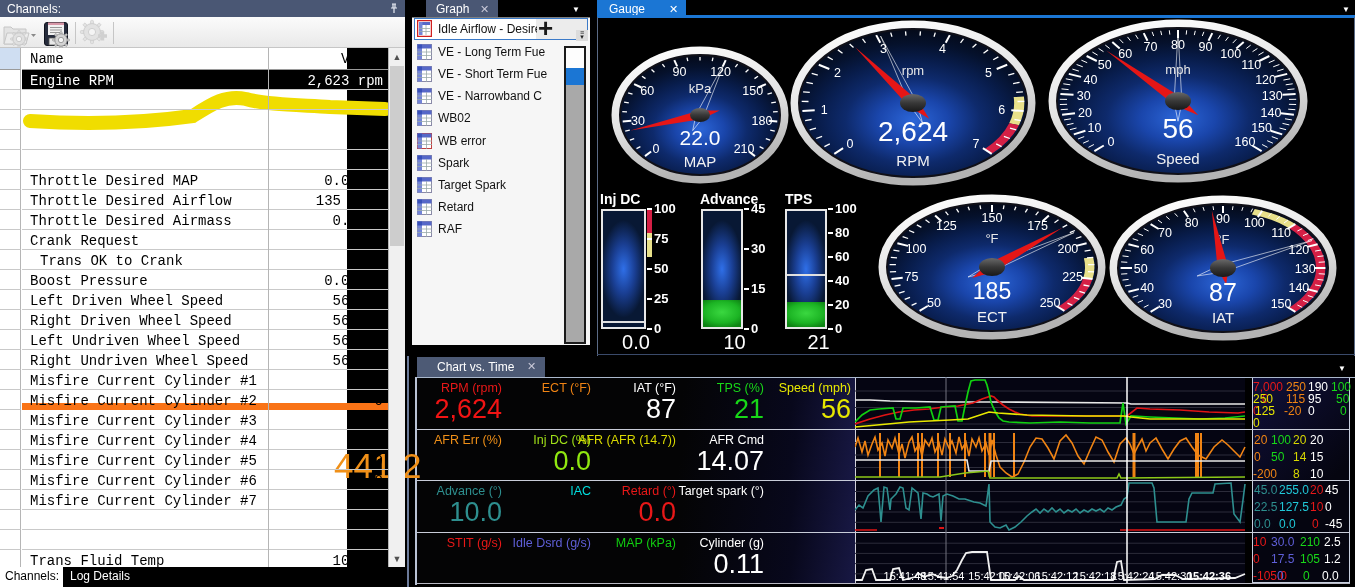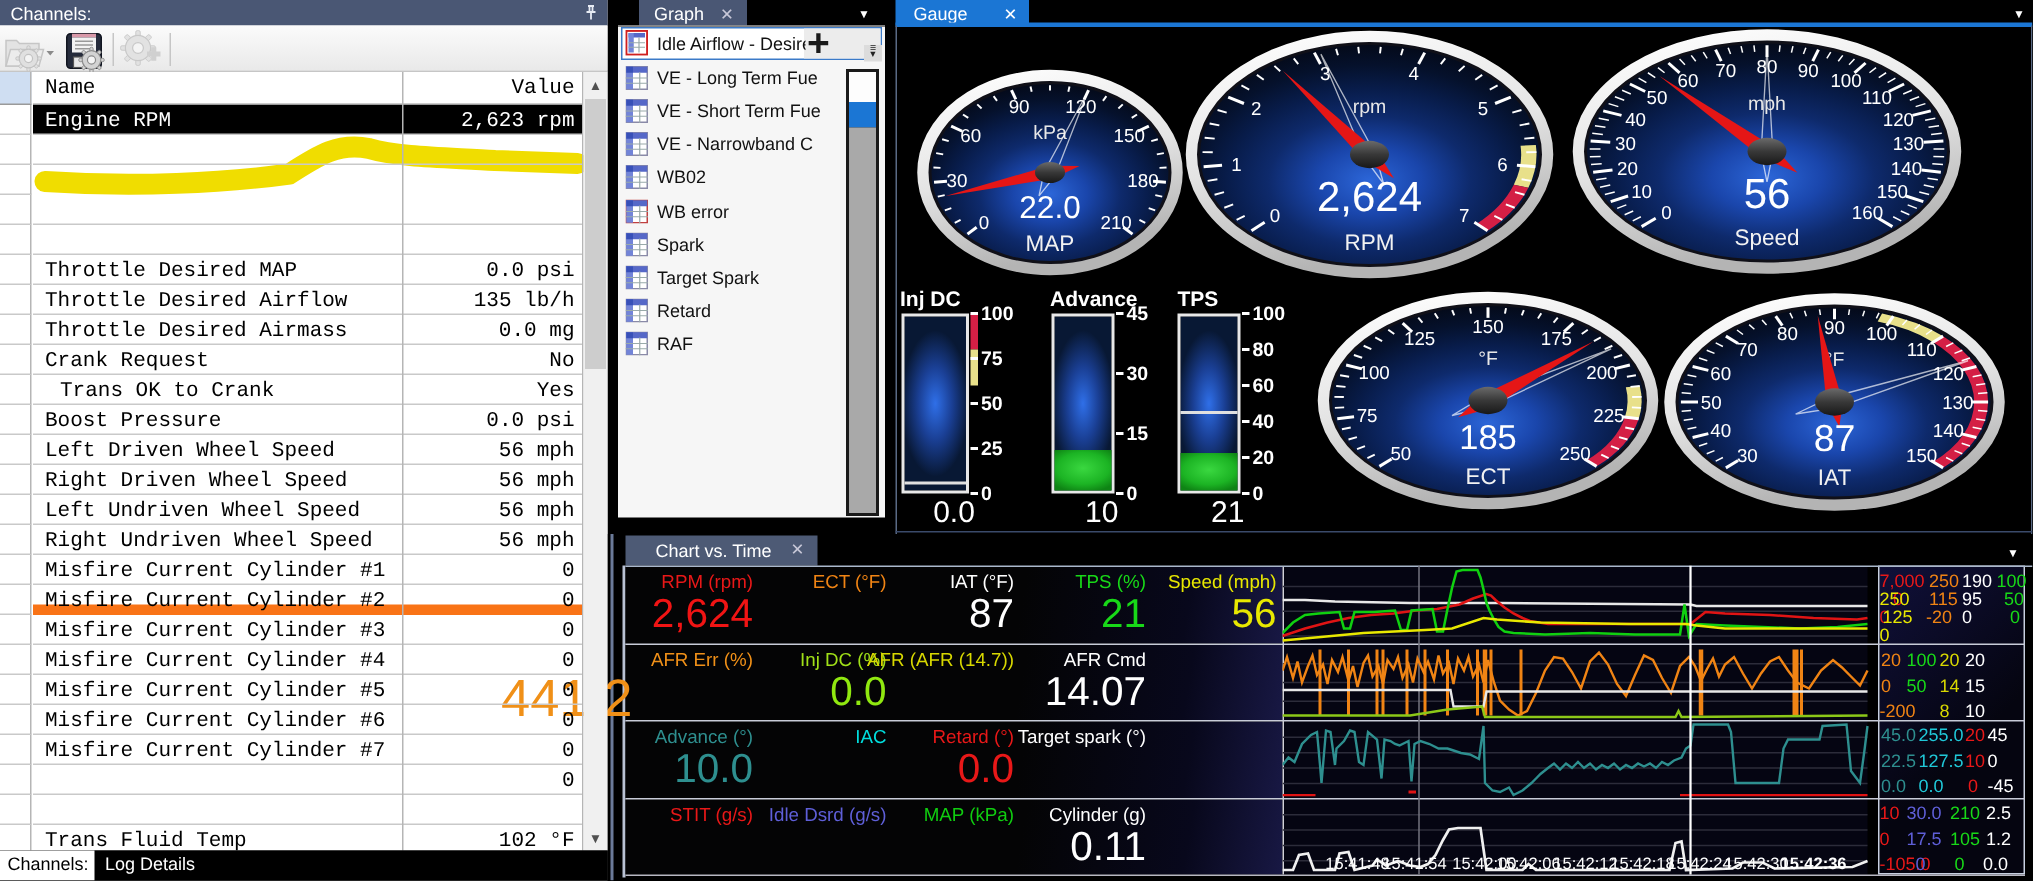--- a/index.html
+++ b/index.html
@@ -1,20 +1,20 @@
 <!DOCTYPE html>
 <html><head><meta charset="utf-8">
 <style>
 * { margin:0; padding:0; box-sizing:border-box; }
 body { width:1355px; height:587px; background:#000; font-family:"Liberation Sans", sans-serif; position:relative; overflow:hidden; }
 .mono { font-family:"Liberation Mono", monospace; }
 </style></head>
 <body>
 
-<div style="position:absolute;left:0;top:0;width:405px;height:587px;background:#fff">
+<div style="position:absolute;left:0;top:0;width:347px;height:587px;background:#fff">
   <div style="position:absolute;left:0;top:0;width:405px;height:17px;background:#4a5774;color:#fff;font-size:12px;padding:2px 0 0 7px">Channels:</div>
   <svg style="position:absolute;left:388px;top:3px" width="12" height="12" viewBox="0 0 12 12">
 <g stroke="#e8ecf4" fill="none" stroke-width="1.2">
 <path d="M4,1 L8,1 M5,1 L5,5 M7,1 L7,5 M3,5 L9,5 M6,5 L6,10"></path>
 </g>
     </svg>
   <div style="position:absolute;left:0;top:17px;width:405px;height:31px;background:linear-gradient(#fbfbfb,#e9e9e9);border-bottom:1px solid #c6c6c6"></div>
   <svg style="position:absolute;left:0px;top:17px" width="125" height="31" viewBox="0 0 125 31">
       <path d="M4,10 L11,10 L13,12 L26,12 L26,27 L4,27 Z" fill="#e3e3e3" stroke="#c6c6c6"></path>
       <path d="M4,27 L7,16 L29,16 L26,27 Z" fill="#ececec" stroke="#c6c6c6"></path>

